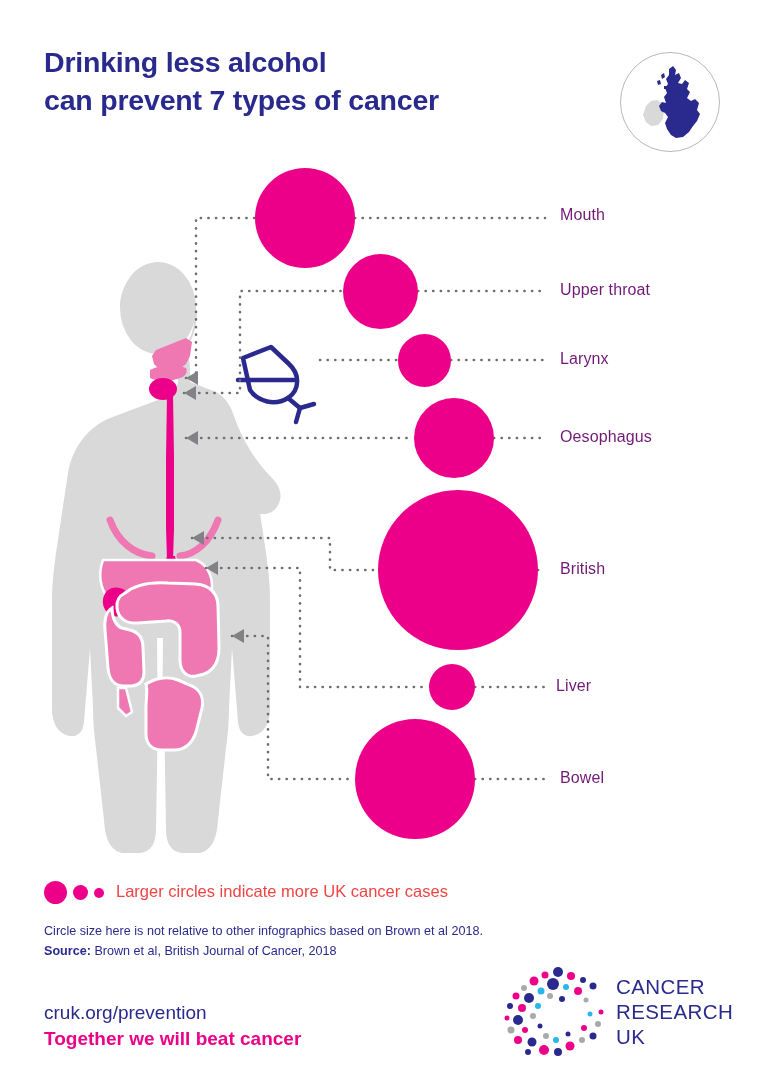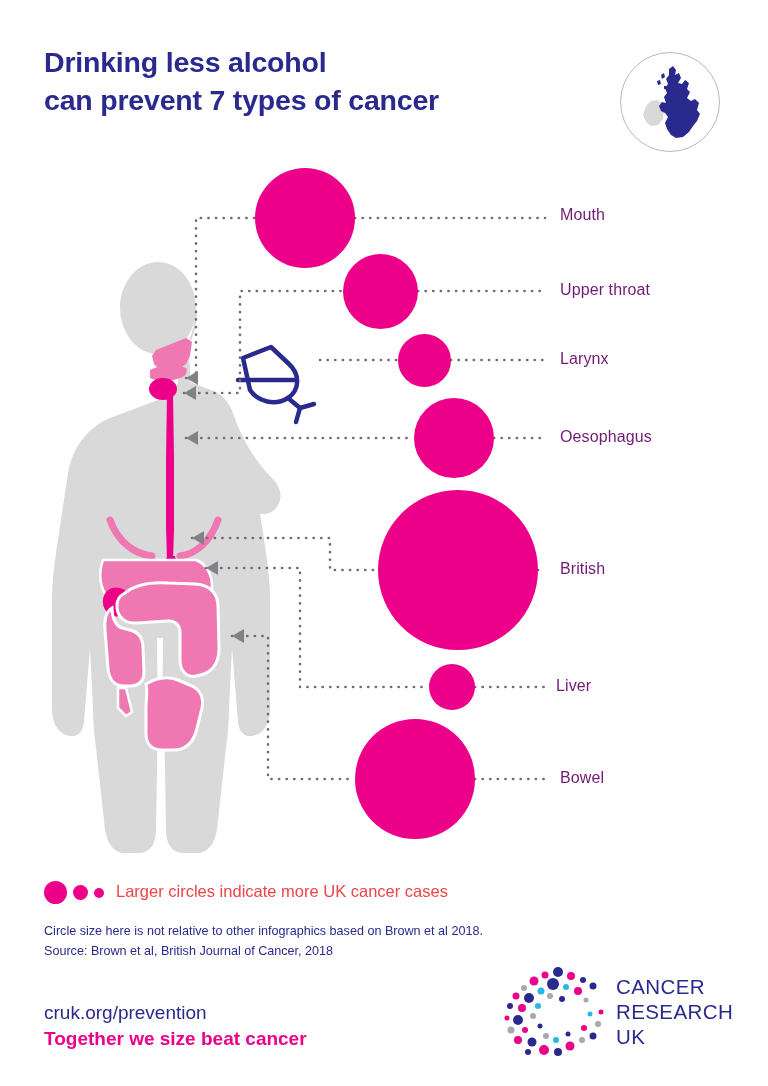--- a/index.html
+++ b/index.html
@@ -62,21 +62,21 @@
   #legend .legend-text{
     position:absolute;left:72px;top:2px;
     color:#ef4444;font-size:16.5px;font-weight:400;white-space:nowrap;
   }
 
   
   #footnote{
     position:absolute;left:44px;top:913px;width:560px;
     color:#2a2a8e;font-size:12.6px;line-height:1.62;
   }
-  #footnote .src-label{font-weight:400;}
+  #footnote .src-label{font-weight:700;}
 
   
   #cta{position:absolute;left:44px;top:993px;}
   #cta .url{color:#2a2a8e;font-size:19px;font-weight:400;display:block;line-height:1.3;}
   #cta .tag{color:#ec0089;font-size:19px;font-weight:700;display:block;line-height:1.35;}
 
   
   #cruk-logo{position:absolute;left:498px;top:958px;width:230px;height:92px;}
   #cruk-logo .mark{position:absolute;left:0;top:0;width:112px;height:92px;}
   #cruk-logo .wordmark{
@@ -312,21 +312,21 @@
     <div class="legend-text">Larger circles indicate more UK cancer cases</div>
   </div>
 
   <div id="footnote">
     <div>Circle size here is not relative to other infographics based on Brown et al 2018.</div>
     <div><span class="src-label">Source:</span><span> Brown et al, British Journal of Cancer, 2018</span></div>
   </div>
 
   <div id="cta">
     <span class="url">cruk.org/prevention</span>
-    <span class="tag">Together we size beat cancer</span>
+    <span class="tag">Together we will beat cancer</span>
   </div>
 
   <div id="cruk-logo">
     <svg class="mark" viewBox="0 0 112 92">
       <g>
         <circle cx="60" cy="6" r="5" fill="#2a2a8e"></circle>
         <circle cx="47" cy="9" r="3.5" fill="#ec0089"></circle>
         <circle cx="73" cy="10" r="4" fill="#ec0089"></circle>
         <circle cx="85" cy="14" r="3" fill="#2a2a8e"></circle>
         <circle cx="36" cy="15" r="4.5" fill="#ec0089"></circle>

